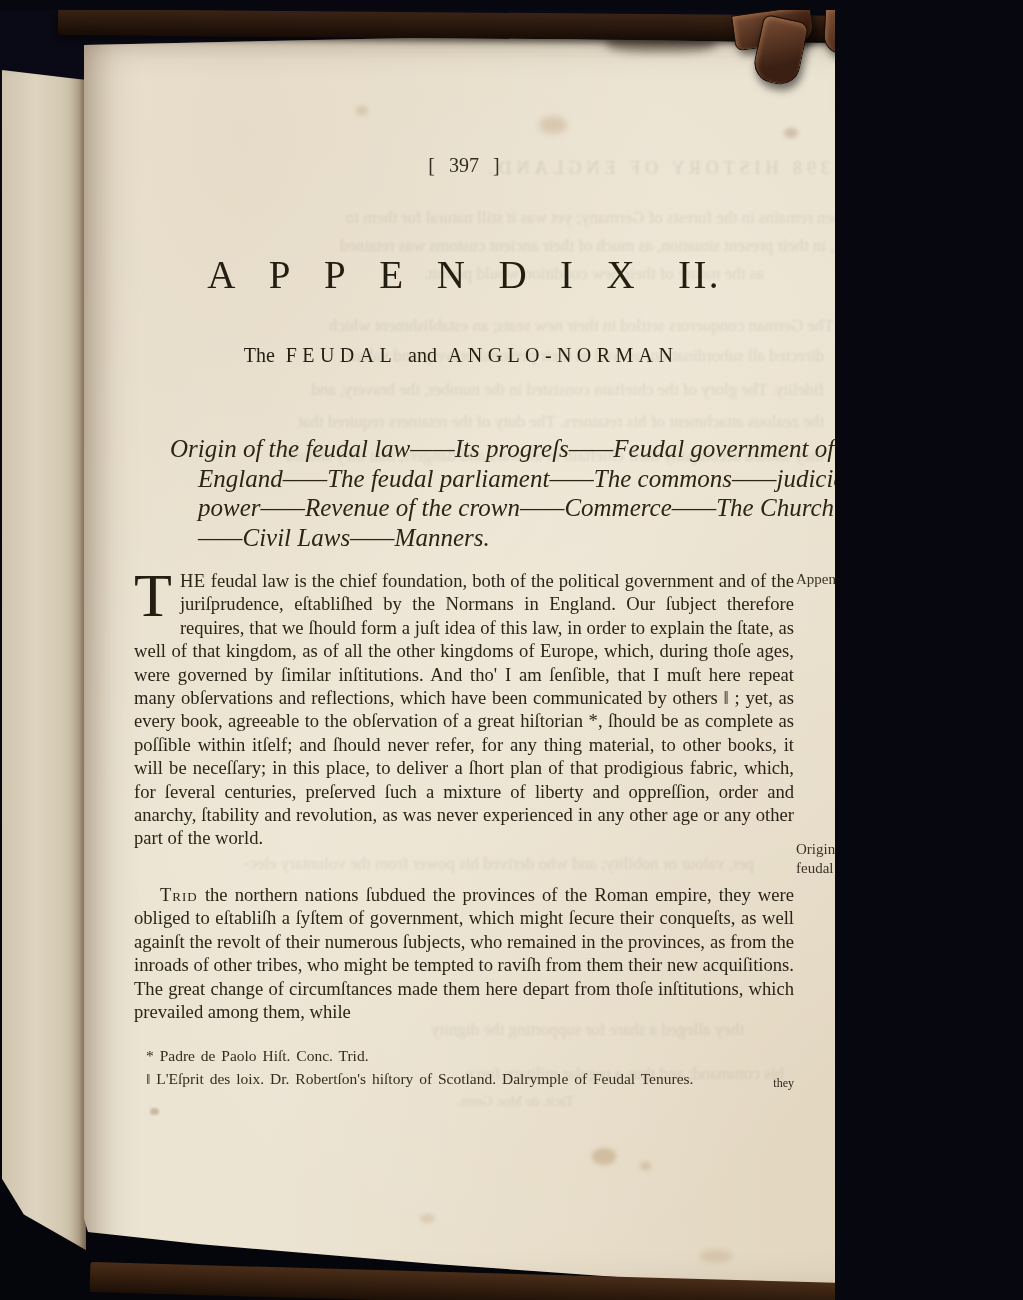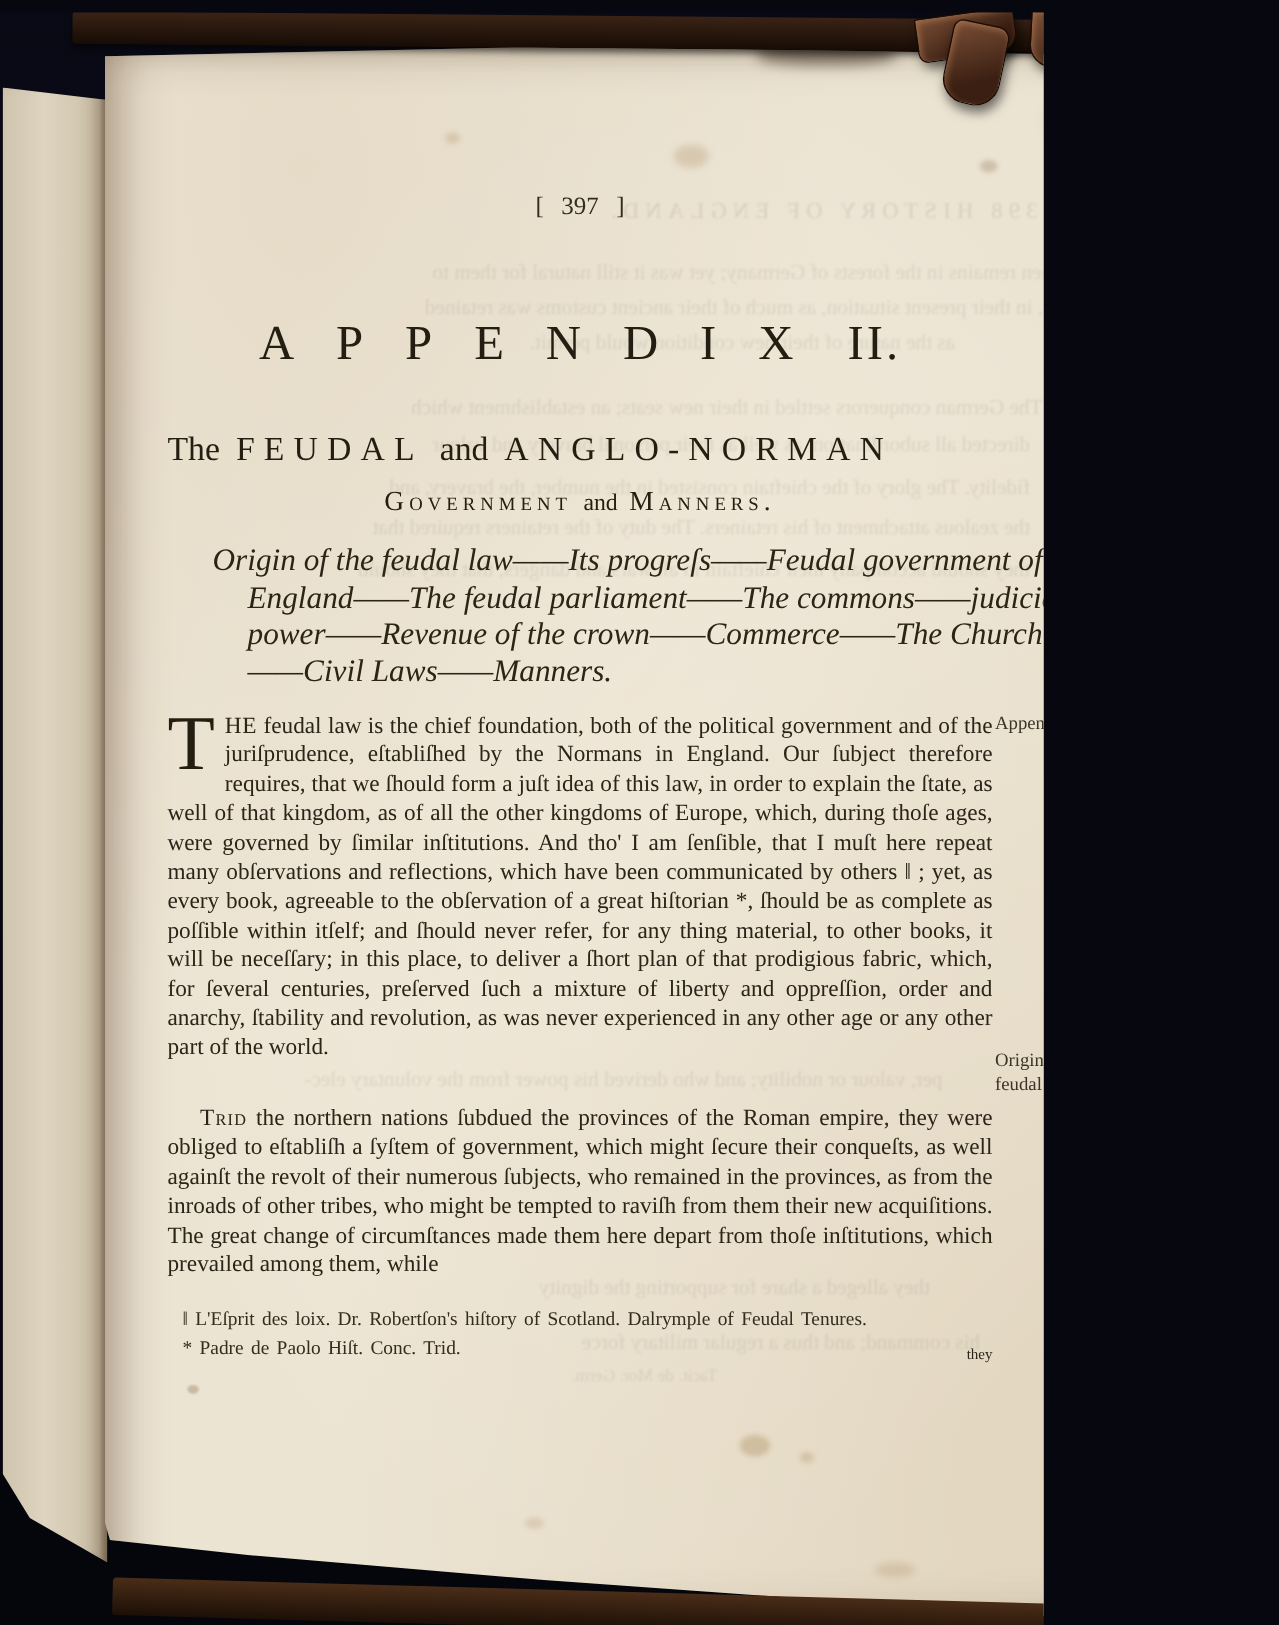--- a/index.html
+++ b/index.html
@@ -54,21 +54,21 @@
   .clamp-shadow{position:absolute;left:846px;top:58px;width:100px;height:54px;
     background:rgba(25,12,5,.28);border-radius:50%;filter:blur(9px);}
 
   
   .text-area{position:absolute;left:50px;top:0;width:660px;height:100%;color:#2b2519;}
   .text-area>div{position:absolute;left:0;width:100%;}
   .folio{top:122px;text-align:center;font-size:20px;word-spacing:9px;color:#332c1f;}
   .h-appendix{top:220px;text-align:center;font-size:39px;color:#241d11;white-space:nowrap;}
   .ap-word{letter-spacing:.86em;}
   .ap-num{letter-spacing:.06em;}
-  .h-sub1{top:312px;text-align:left;font-size:27px;color:#241d11;white-space:nowrap;}
+  .h-sub1{top:312px;text-align:center;font-size:20px;color:#241d11;white-space:nowrap;}
   .h-sub1 .cap-spaced{letter-spacing:.27em;margin:0 6px;}
   .h-sub2{top:356px;text-align:center;font-size:21px;color:#241d11;}
   .h-sub2 .smallcaps{font-variant:small-caps;letter-spacing:4px;font-size:22px;}
   .h-sub2 .plain{font-size:19px;margin:0 4px;}
   .argument{top:402px;width:618px;padding-left:64px;text-indent:-28px;
     font-style:italic;font-size:25px;line-height:29.5px;color:#2c2517;}
   .para{font-size:18.6px;line-height:23.4px;text-align:justify;color:#2b2519;}
   .para1{top:537px;}
   .para2{top:851px;text-indent:26px;}
   .dropcap{float:left;font-size:62px;line-height:47px;padding:3px 8px 0 0;color:#241d11;}
@@ -147,41 +147,36 @@
         <span class="ap-num">II.</span>
       </div>
 
       <div class="h-sub1">
         <span>The</span>
         <span class="cap-spaced">FEUDAL</span>
         <span>and</span>
         <span class="cap-spaced">ANGLO-NORMAN</span>
       </div>
 
-      <div class="h-sub2">
-        <span class="smallcaps">Government</span>
-        <span class="plain">and</span>
-        <span class="smallcaps">Manners.</span>
-      </div>
 
       <div class="argument">Origin of the feudal law——Its progreſs——Feudal government of England——The feudal parliament——The commons——judicial power——Revenue of the crown——Commerce——The Church——Civil Laws——Manners.</div>
 
       <div class="para para1">
         <span class="dropcap">T</span><span class="leadcaps">HE</span>
         <span>feudal law is the chief foundation, both of the political government and of the juriſprudence, eſtabliſhed by the Normans in England.  Our ſubject therefore requires, that we ſhould form a juſt idea of this law, in order to explain the ſtate, as well of that kingdom, as of all the other kingdoms of Europe, which, during thoſe ages, were governed by ſimilar inſtitutions.  And tho' I am ſenſible, that I muſt here repeat many obſervations and reflections, which have been communicated by others ‖ ; yet, as every book, agreeable to the obſervation of a great hiſtorian *, ſhould be as complete as poſſible within itſelf; and ſhould never refer, for any thing material, to other books, it will be neceſſary; in this place, to deliver a ſhort plan of that prodigious fabric, which, for ſeveral centuries, preſerved ſuch a mixture of liberty and oppreſſion, order and anarchy, ſtability and revolution, as was never experienced in any other age or any other part of the world.</span>
       </div>
 
       <div class="para para2">
         <span class="lead-sc">Trid</span>
         <span>the northern nations ſubdued the provinces of the Roman empire, they were obliged to eſtabliſh a ſyſtem of government, which might ſecure their conqueſts, as well againſt the revolt of their numerous ſubjects, who remained in the provinces, as from the inroads of other tribes, who might be tempted to raviſh from them their new acquiſitions.  The great change of circumſtances made them here depart from thoſe inſtitutions, which prevailed among them, while</span>
       </div>
 
       <div class="footnotes">
+        <div>* Padre de Paolo Hiſt. Conc. Trid.</div>
         <div>‖ L'Eſprit des loix.  Dr. Robertſon's hiſtory of Scotland.  Dalrymple of Feudal Tenures.</div>
-        <div>* Padre de Paolo Hiſt. Conc. Trid.</div>
       </div>
 
       <div class="catchword">they</div>
     </div>
 
     <div class="note note1">Appendix II.</div>
     <div class="note note2">Origin of the feudal law.</div>
 
   </div>
 

